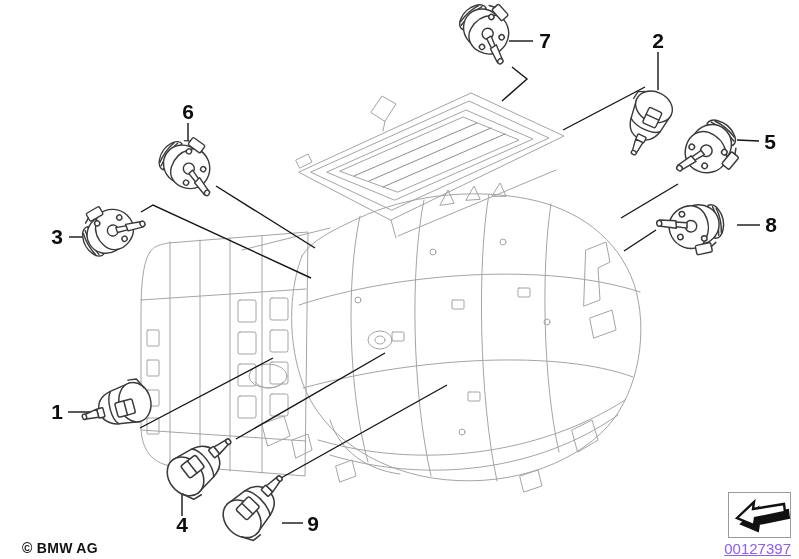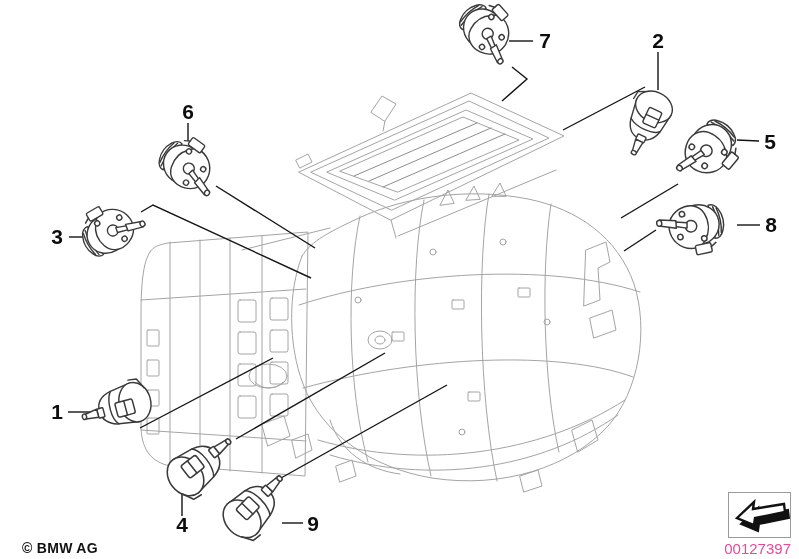--- a/index.html
+++ b/index.html
@@ -19,21 +19,21 @@
   .part-sym .open{fill:none;}
 
   .leader{fill:none;stroke:#151515;stroke-width:1.4;}
   .callout-label{font:bold 21px "Liberation Sans",sans-serif;fill:#0d0d0d;text-anchor:middle;}
 
   .copyright{position:absolute;left:22px;top:540px;font:bold 14px "Liberation Sans",sans-serif;
              color:#111;letter-spacing:.3px;}
   .nav-box{position:absolute;left:728px;top:492px;width:63px;height:46px;background:#fff;
            border:1px solid #9a9a9a;box-sizing:border-box;}
   .image-number{position:absolute;right:8px;top:540px;font:15px "Liberation Sans",sans-serif;
-                color:#ec4899;}
+                color:#8b5cf6;text-decoration:underline;}
 </style>
 </head>
 <body>
 
 <div class="stage">
 
   <svg class="diagram" width="799" height="559" viewBox="0 0 799 559" xmlns="http://www.w3.org/2000/svg" xmlns:xlink="http://www.w3.org/1999/xlink">
 
     <defs>
 

